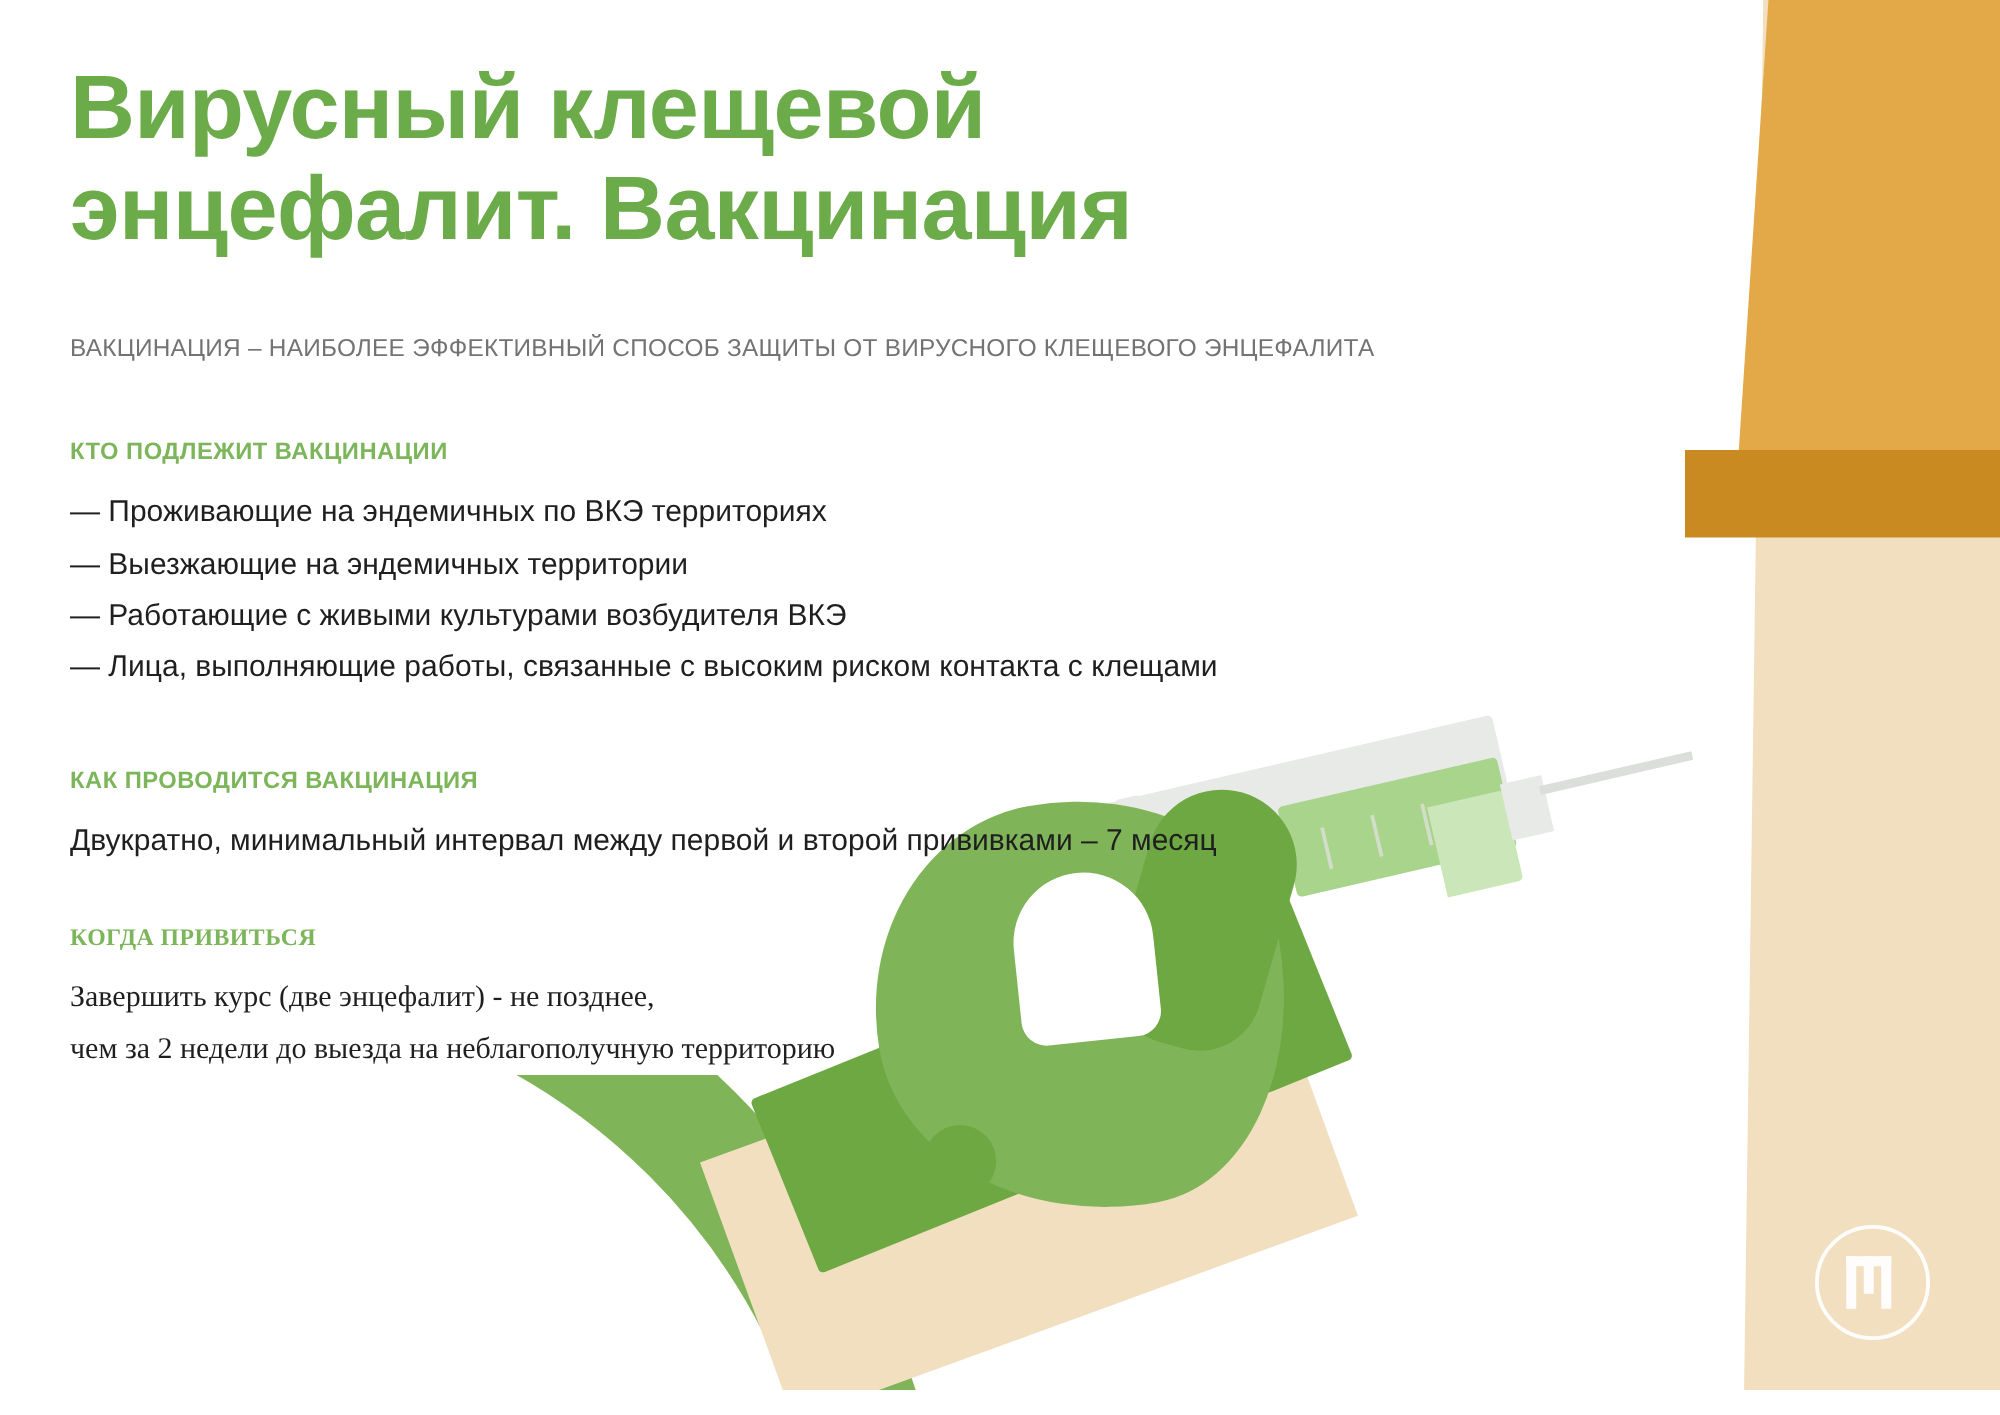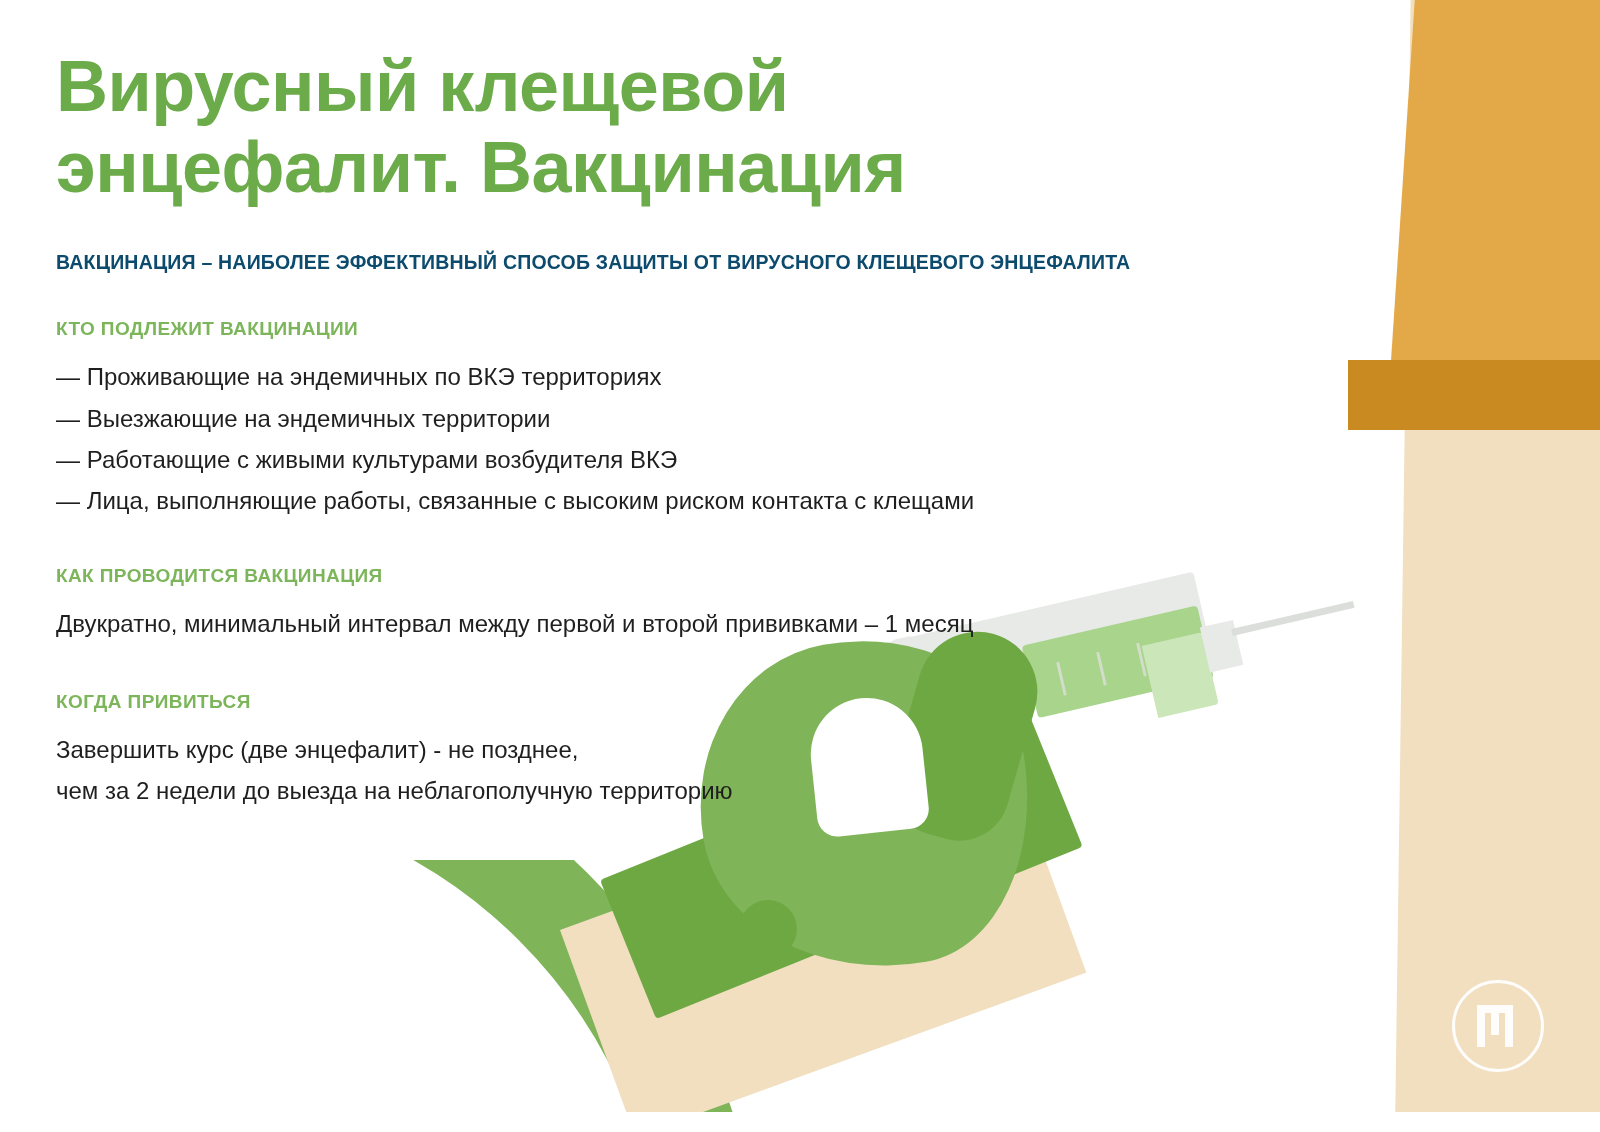--- a/index.html
+++ b/index.html
@@ -275,42 +275,42 @@
   h1.title {
     margin: 0;
     font-size: 72px;
     line-height: 1.12;
     font-weight: bold;
     color: #6cab4a;
     letter-spacing: -0.5px;
     max-width: 1120px;
   }
   .lede {
-    margin-top: 44px;
+    margin-top: 61px;
     font-size: 19.5px;
     letter-spacing: .2px;
-    color: #0c4a6e;
-    font-weight: bold;
+    color: #737373;
+    font-weight: normal;
   }
   .section {
-    margin-top: 44px;
+    margin-top: 60px;
   }
   .section-head {
     font-size: 19px;
     font-weight: bold;
     color: #7cb55a;
     letter-spacing: .4px;
     margin-bottom: 16px;
   }
   .line {
     font-size: 24px;
     color: #1f1f1f;
     line-height: 1.72;
   }
-  .section.when { margin-top: 46px; }
+  .section.when { margin-top: 46px; font-family: Liberation Serif, serif; }
 </style>
 </head>
 <body>
 
 <div id="poster">
 
   <div class="bg-layer">
     <div class="arm-beige"></div>
     <div class="sleeve-orange"></div>
     <div class="sleeve-cuff"></div>
@@ -357,21 +357,21 @@
     <div class="section">
       <div class="section-head">КТО ПОДЛЕЖИТ ВАКЦИНАЦИИ</div>
       <div class="line">— Проживающие на эндемичных по ВКЭ территориях</div>
       <div class="line">— Выезжающие на эндемичных территории</div>
       <div class="line">— Работающие с живыми культурами возбудителя ВКЭ</div>
       <div class="line">— Лица, выполняющие работы, связанные с высоким риском контакта с клещами</div>
     </div>
 
     <div class="section">
       <div class="section-head">КАК ПРОВОДИТСЯ ВАКЦИНАЦИЯ</div>
-      <div class="line">Двукратно, минимальный интервал между первой и второй прививками – 1 месяц</div>
+      <div class="line">Двукратно, минимальный интервал между первой и второй прививками – 7 месяц</div>
     </div>
 
     <div class="section when">
       <div class="section-head">КОГДА ПРИВИТЬСЯ</div>
       <div class="line">Завершить курс (две энцефалит) -  не позднее,</div>
       <div class="line">чем за 2 недели до выезда на неблагополучную территорию</div>
     </div>
 
   </div>
 </div>

